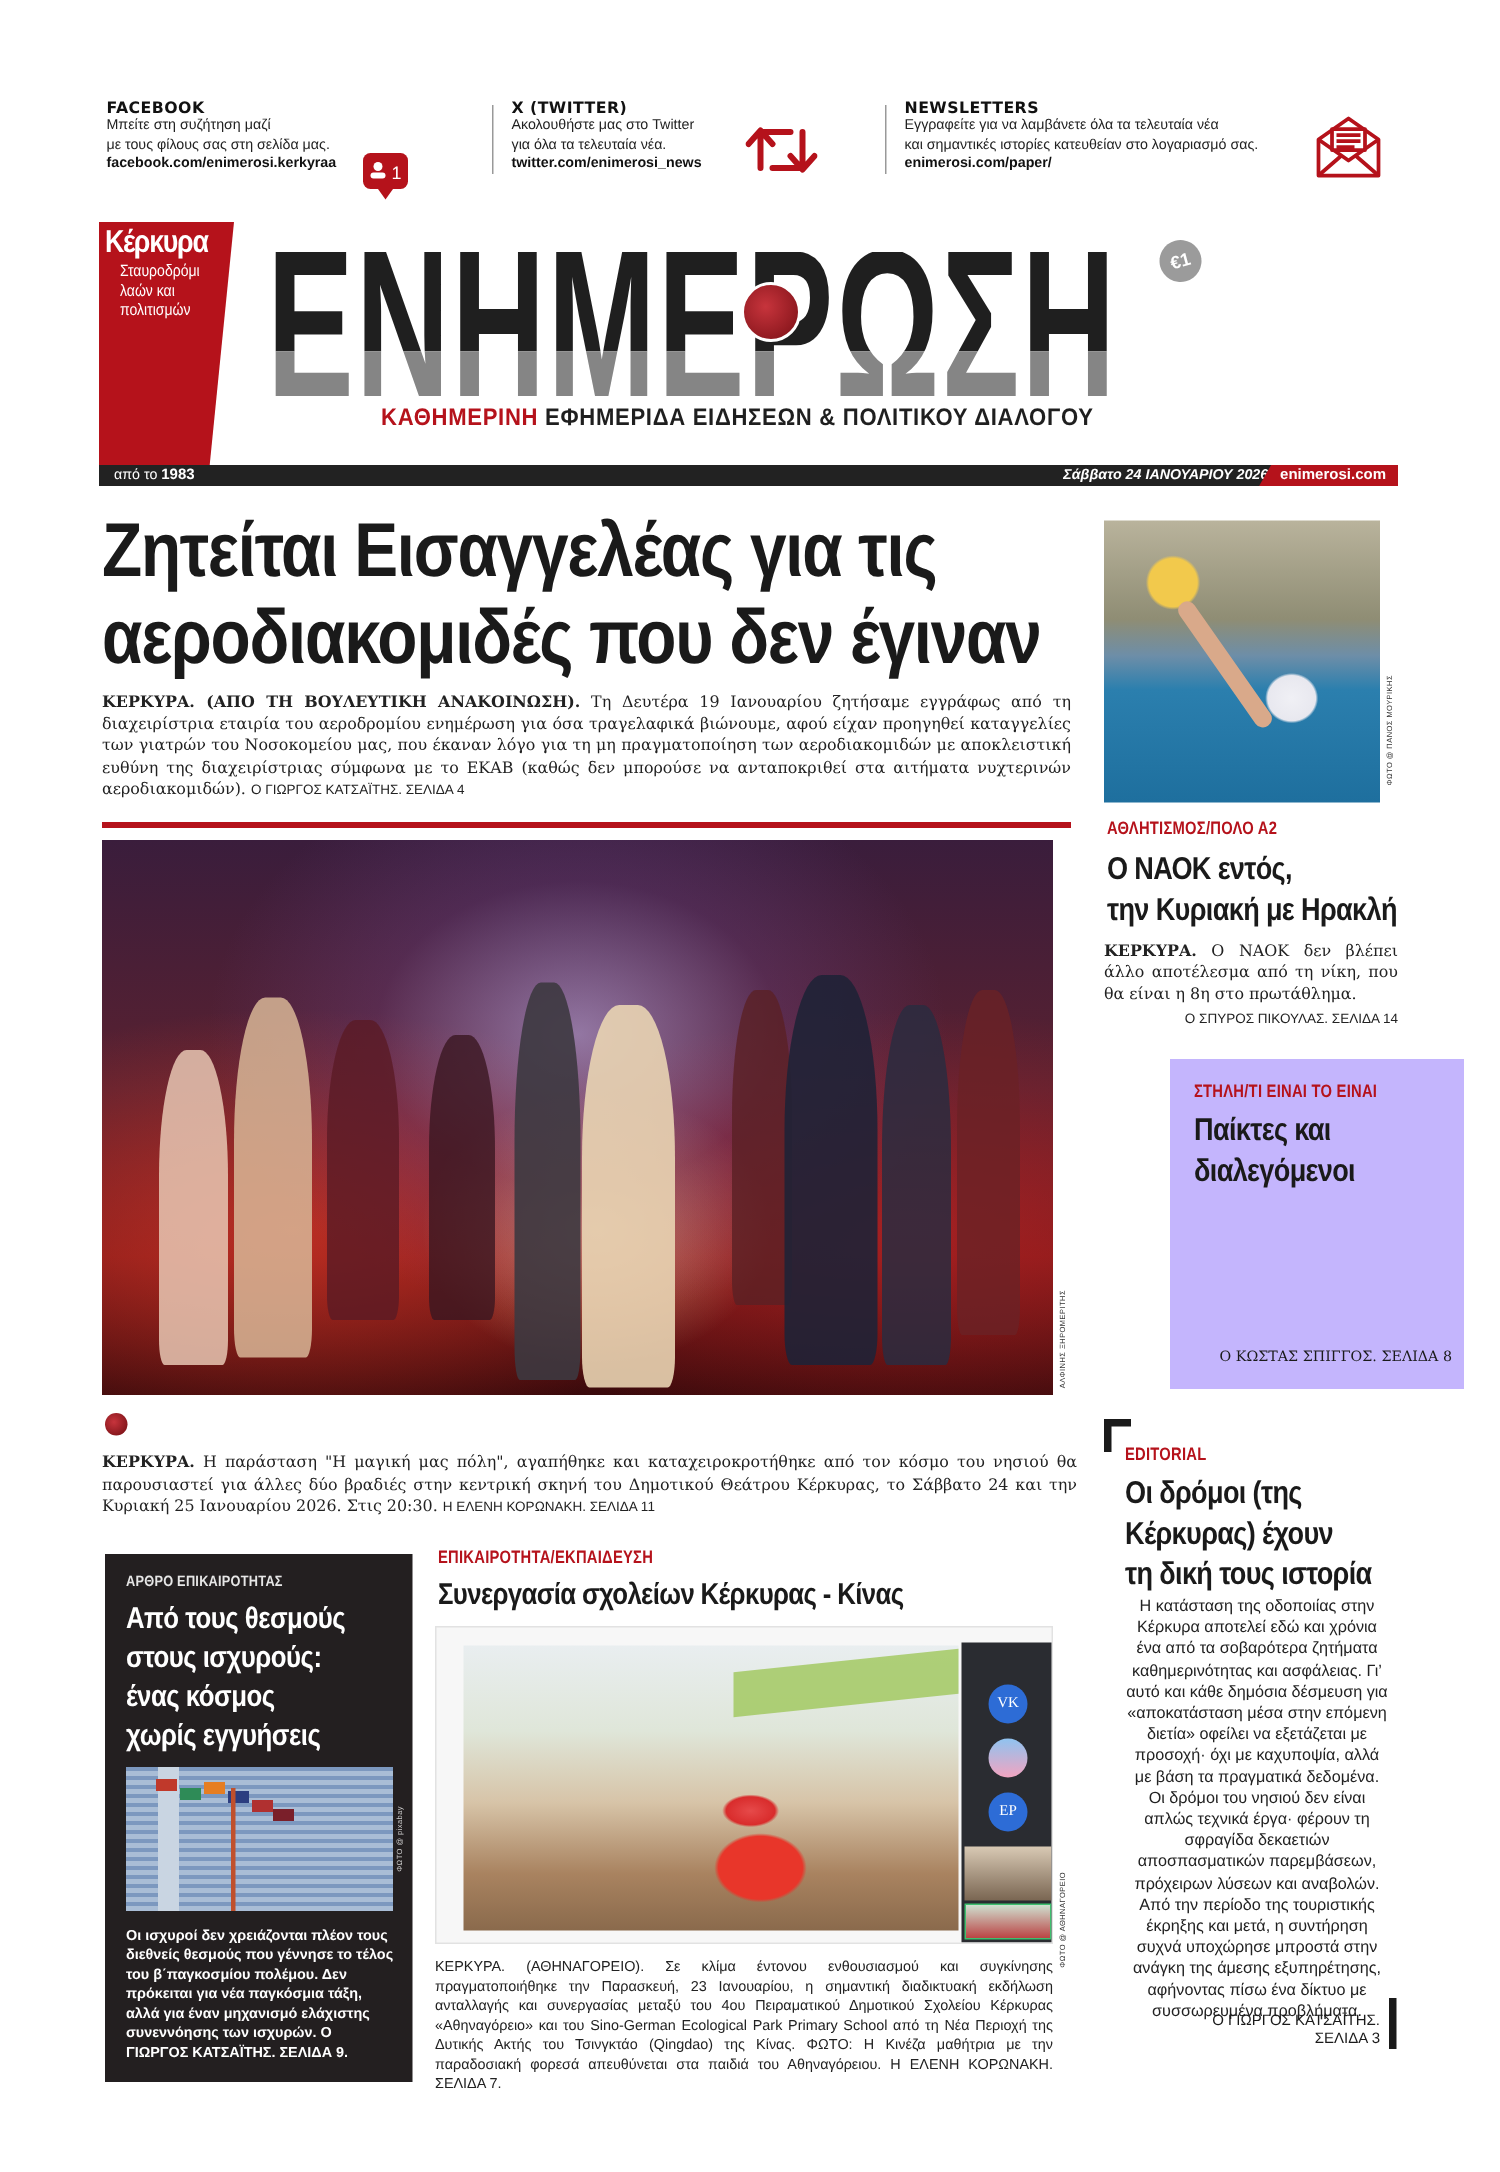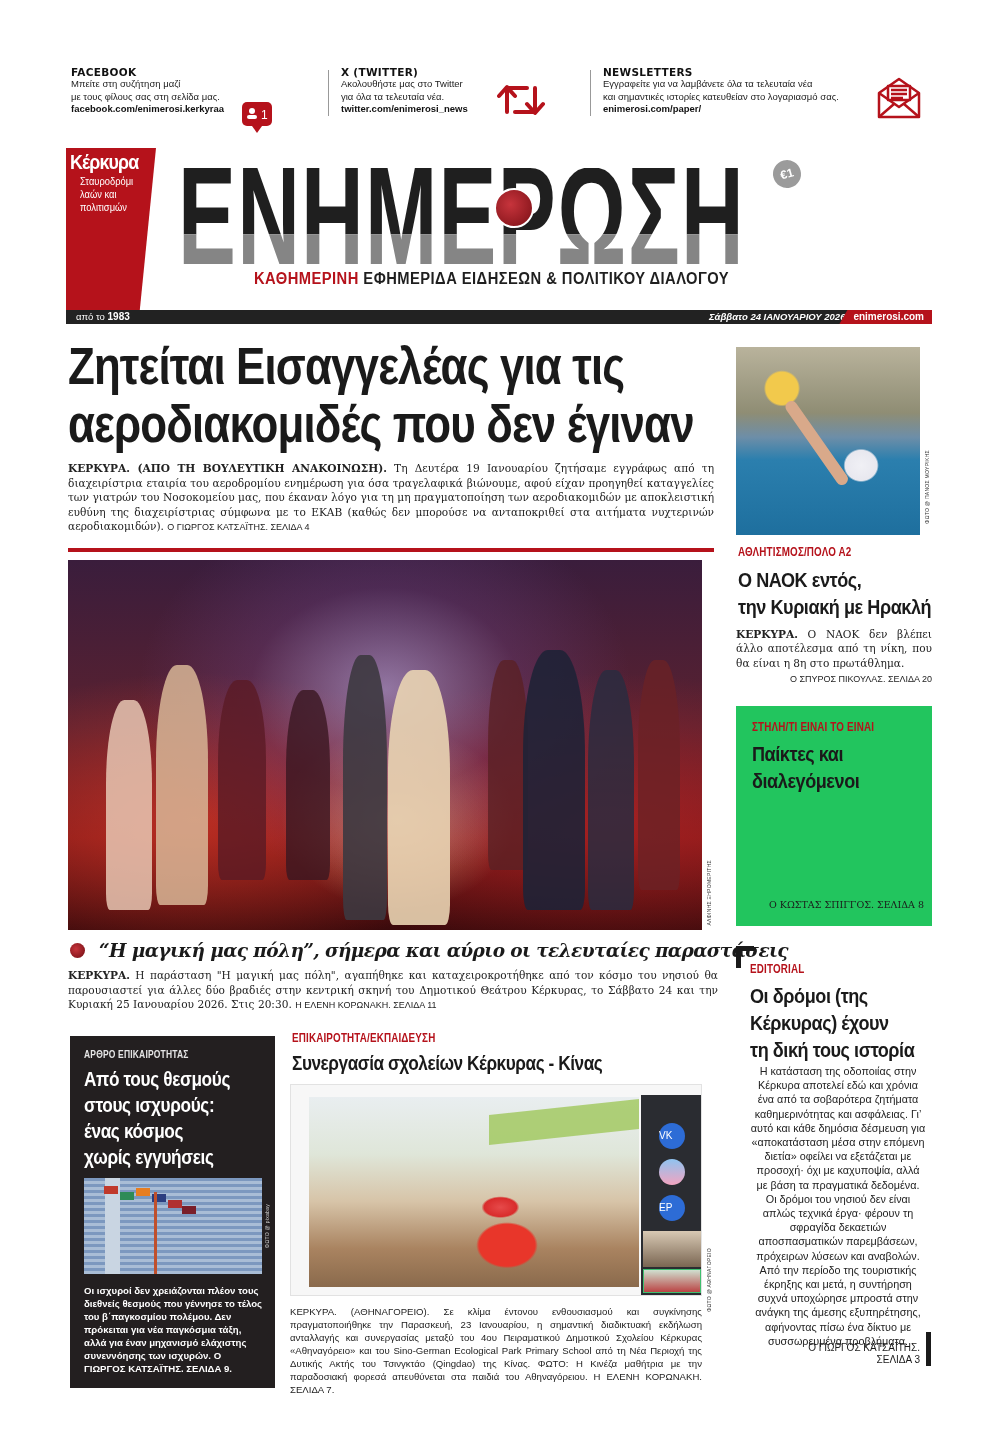--- a/index.html
+++ b/index.html
@@ -64,21 +64,21 @@
       linear-gradient(180deg, #b9b39c 0%, #8f8d74 35%, #6d8ea8 48%, #2b7fae 60%, #1e6f9e 100%); }
   .polo-arm { position: absolute; left: 46px; top: 55px; width: 12px; height: 100px; background: #d9a98a; transform: rotate(-35deg); transform-origin: top; border-radius: 6px; }
   .kicker { font-family: "Liberation Sans", sans-serif; font-weight: bold; color: #b5121b; font-size: 12px; letter-spacing: 0.2px; transform: scaleX(0.82); transform-origin: left top; white-space: nowrap; }
   .section-title { font-family: "Liberation Sans", sans-serif; font-weight: bold; color: #1a1a1a; letter-spacing: -0.5px; transform: scaleX(0.86); transform-origin: left top; white-space: nowrap; }
 
   .naok-kicker { position: absolute; left: 738px; top: 545px; }
   .naok-title { position: absolute; left: 738px; top: 566px; font-size: 21px; line-height: 27px; }
   .naok-body { position: absolute; left: 736px; top: 627px; width: 196px; font-size: 10.6px; line-height: 14.4px; text-align: justify; color: #222; }
   .naok-byline { position: absolute; left: 736px; top: 674px; width: 196px; text-align: right; }
 
-  .yellow-box { position: absolute; left: 736px; top: 706px; width: 196px; height: 220px; background: #22c55e; }
+  .yellow-box { position: absolute; left: 780px; top: 706px; width: 196px; height: 220px; background: #c4b5fd; }
   .yb-kicker { position: absolute; left: 16px; top: 14px; }
   .yb-title { position: absolute; left: 16px; top: 34px; font-size: 21px; line-height: 27px; }
   .yb-body { position: absolute; left: 16px; top: 96px; width: 172px; font-size: 10.6px; line-height: 14.4px; text-align: justify; color: #222; }
   .yb-byline { position: absolute; left: 16px; top: 193px; width: 172px; text-align: right; font-size: 9.5px; }
 
   .ed-bracket-top { position: absolute; left: 736px; top: 946px; width: 18px; height: 22px; border-left: 5px solid #1a1a1a; border-top: 5px solid #1a1a1a; }
   .ed-bracket-bot { position: absolute; left: 926px; top: 1332px; width: 5px; height: 34px; background: #1a1a1a; }
   .ed-kicker { position: absolute; left: 750px; top: 962px; }
   .ed-title { position: absolute; left: 750px; top: 982px; font-size: 21px; line-height: 27px; }
   .ed-body { position: absolute; left: 750px; top: 1064px; width: 176px; font-size: 10.8px; line-height: 14.2px; color: #222; text-align: center; }
@@ -100,21 +100,21 @@
   .edu-kicker { position: absolute; left: 292px; top: 1031px; }
   .edu-title { position: absolute; left: 292px; top: 1050px; font-size: 20px; line-height: 26px; }
   .zoom-photo { left: 290px; top: 1084px; width: 412px; height: 212px; background: #f7f7f7; border: 1px solid #e2e2e2; }
   .zoom-main { position: absolute; left: 18px; top: 12px; width: 330px; height: 190px;
     background:
       radial-gradient(ellipse at 60% 78%, #e8362a 0%, #e8362a 10%, transparent 11%),
       radial-gradient(ellipse at 58% 58%, #e64a4a 0%, #d92c2c 6%, transparent 7%),
       linear-gradient(180deg, #e9eef0 0%, #dfe6d9 30%, #d7c4a8 55%, #a98360 80%, #8a6a4c 100%); }
   .zoom-green { position: absolute; left: 180px; top: 10px; width: 150px; height: 30px; background: #9fc75a; transform: skewY(-6deg); opacity: 0.8; }
   .zoom-panel { position: absolute; left: 350px; top: 10px; width: 62px; height: 200px; background: #2a2c31; }
-  .avatar-circle { position: absolute; left: 18px; width: 26px; height: 26px; border-radius: 50%; color: #fff; font-size: 10px; line-height: 26px; background: #2d6cd6; }
+  .avatar-circle { position: absolute; left: 18px; width: 26px; height: 26px; border-radius: 50%; color: #fff; font-size: 10px; text-align: center; line-height: 26px; background: #2d6cd6; font-family: Liberation Serif, serif; }
   .zoom-tile { position: absolute; left: 2px; width: 58px; height: 36px; }
   .edu-body { position: absolute; left: 290px; top: 1305px; width: 412px; font-size: 9.6px; line-height: 13px; color: #222; text-align: justify; }
 
   
   .fb-icon { position: absolute; left: 242px; top: 102px; }
   .tw-icon { position: absolute; left: 497px; top: 82px; }
   .nl-icon { position: absolute; left: 876px; top: 77px; }
 </style>
 </head>
 <body>
@@ -216,21 +216,21 @@
   <div class="figure" style="left:275px;top:95px;width:44px;height:265px;background:#3d3940;opacity:.9;"></div>
   <div class="figure" style="left:320px;top:110px;width:62px;height:255px;background:#e9d4b3;opacity:.9;"></div>
   <div class="figure" style="left:420px;top:100px;width:40px;height:210px;background:#5a2024;opacity:.8;"></div>
   <div class="figure" style="left:455px;top:90px;width:62px;height:260px;background:#1f2236;opacity:.9;"></div>
   <div class="figure" style="left:520px;top:110px;width:46px;height:240px;background:#2a2c40;opacity:.85;"></div>
   <div class="figure" style="left:570px;top:100px;width:42px;height:230px;background:#6a2226;opacity:.8;"></div>
 </div>
 <div class="photo-credit" style="left:706px;top:860px;">ΑΛΦΙΝΗΣ ΞΗΡΟΜΕΡΙΤΗΣ</div>
 
 <div class="sub-title">
-  <span class="sub-bullet"></span><span>“Η μαγική μας πόλη”, σήμερα και αύριο οι τελευταίες παραστάσεις</span>
+  <span class="sub-bullet"></span>
 </div>
 <div class="sub-body body-serif">
   <b>ΚΕΡΚΥΡΑ.</b>
   <span>Η παράσταση "Η μαγική μας πόλη", αγαπήθηκε και καταχειροκροτήθηκε από τον κόσμο του νησιού θα παρουσιαστεί για άλλες δύο βραδιές στην κεντρική σκηνή του Δημοτικού Θεάτρου Κέρκυρας, το Σάββατο 24 και την Κυριακή 25 Ιανουαρίου 2026. Στις 20:30.</span>
   <span class="byline">Η ΕΛΕΝΗ ΚΟΡΩΝΑΚΗ. ΣΕΛΙΔΑ 11</span>
 </div>
 
 <div class="photo polo-photo">
   <div class="polo-arm"></div>
 </div>
@@ -238,21 +238,21 @@
 
 <div class="kicker naok-kicker">ΑΘΛΗΤΙΣΜΟΣ/ΠΟΛΟ Α2</div>
 <div class="section-title naok-title">
   <div>Ο ΝΑΟΚ εντός,</div>
   <div>την Κυριακή με Ηρακλή</div>
 </div>
 <div class="naok-body body-serif">
   <b>ΚΕΡΚΥΡΑ.</b>
   <span>Ο ΝΑΟΚ δεν βλέπει άλλο αποτέλεσμα από τη νίκη, που θα είναι η 8η στο πρωτάθλημα.</span>
 </div>
-<div class="naok-byline byline">Ο ΣΠΥΡΟΣ ΠΙΚΟΥΛΑΣ. ΣΕΛΙΔΑ 20</div>
+<div class="naok-byline byline">Ο ΣΠΥΡΟΣ ΠΙΚΟΥΛΑΣ. ΣΕΛΙΔΑ 14</div>
 
 <div class="yellow-box">
   <div class="kicker yb-kicker">ΣΤΗΛΗ/ΤΙ ΕΙΝΑΙ ΤΟ ΕΙΝΑΙ</div>
   <div class="section-title yb-title">
     <div>Παίκτες και</div>
     <div>διαλεγόμενοι</div>
   </div>
   <div class="yb-byline body-serif">Ο ΚΩΣΤΑΣ ΣΠΙΓΓΟΣ. ΣΕΛΙΔΑ 8</div>
 </div>
 

